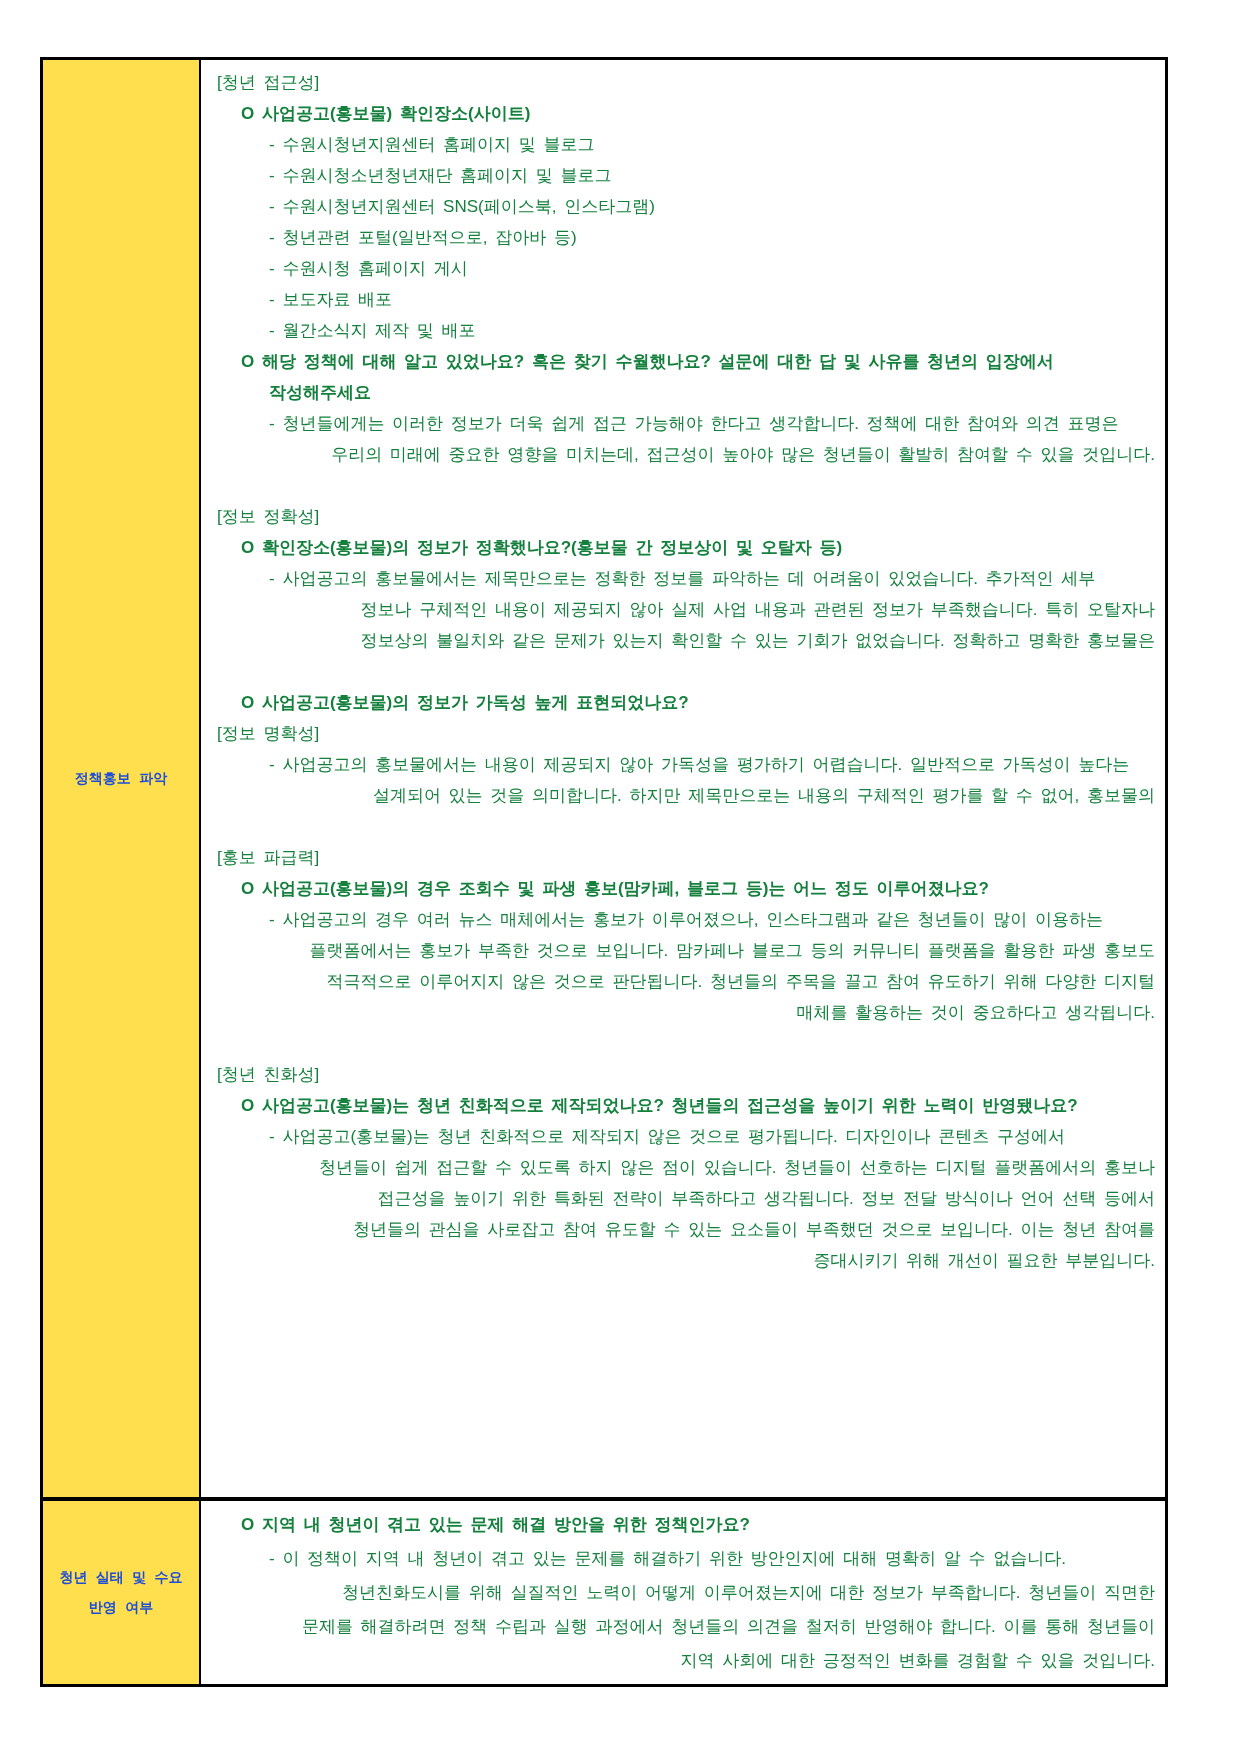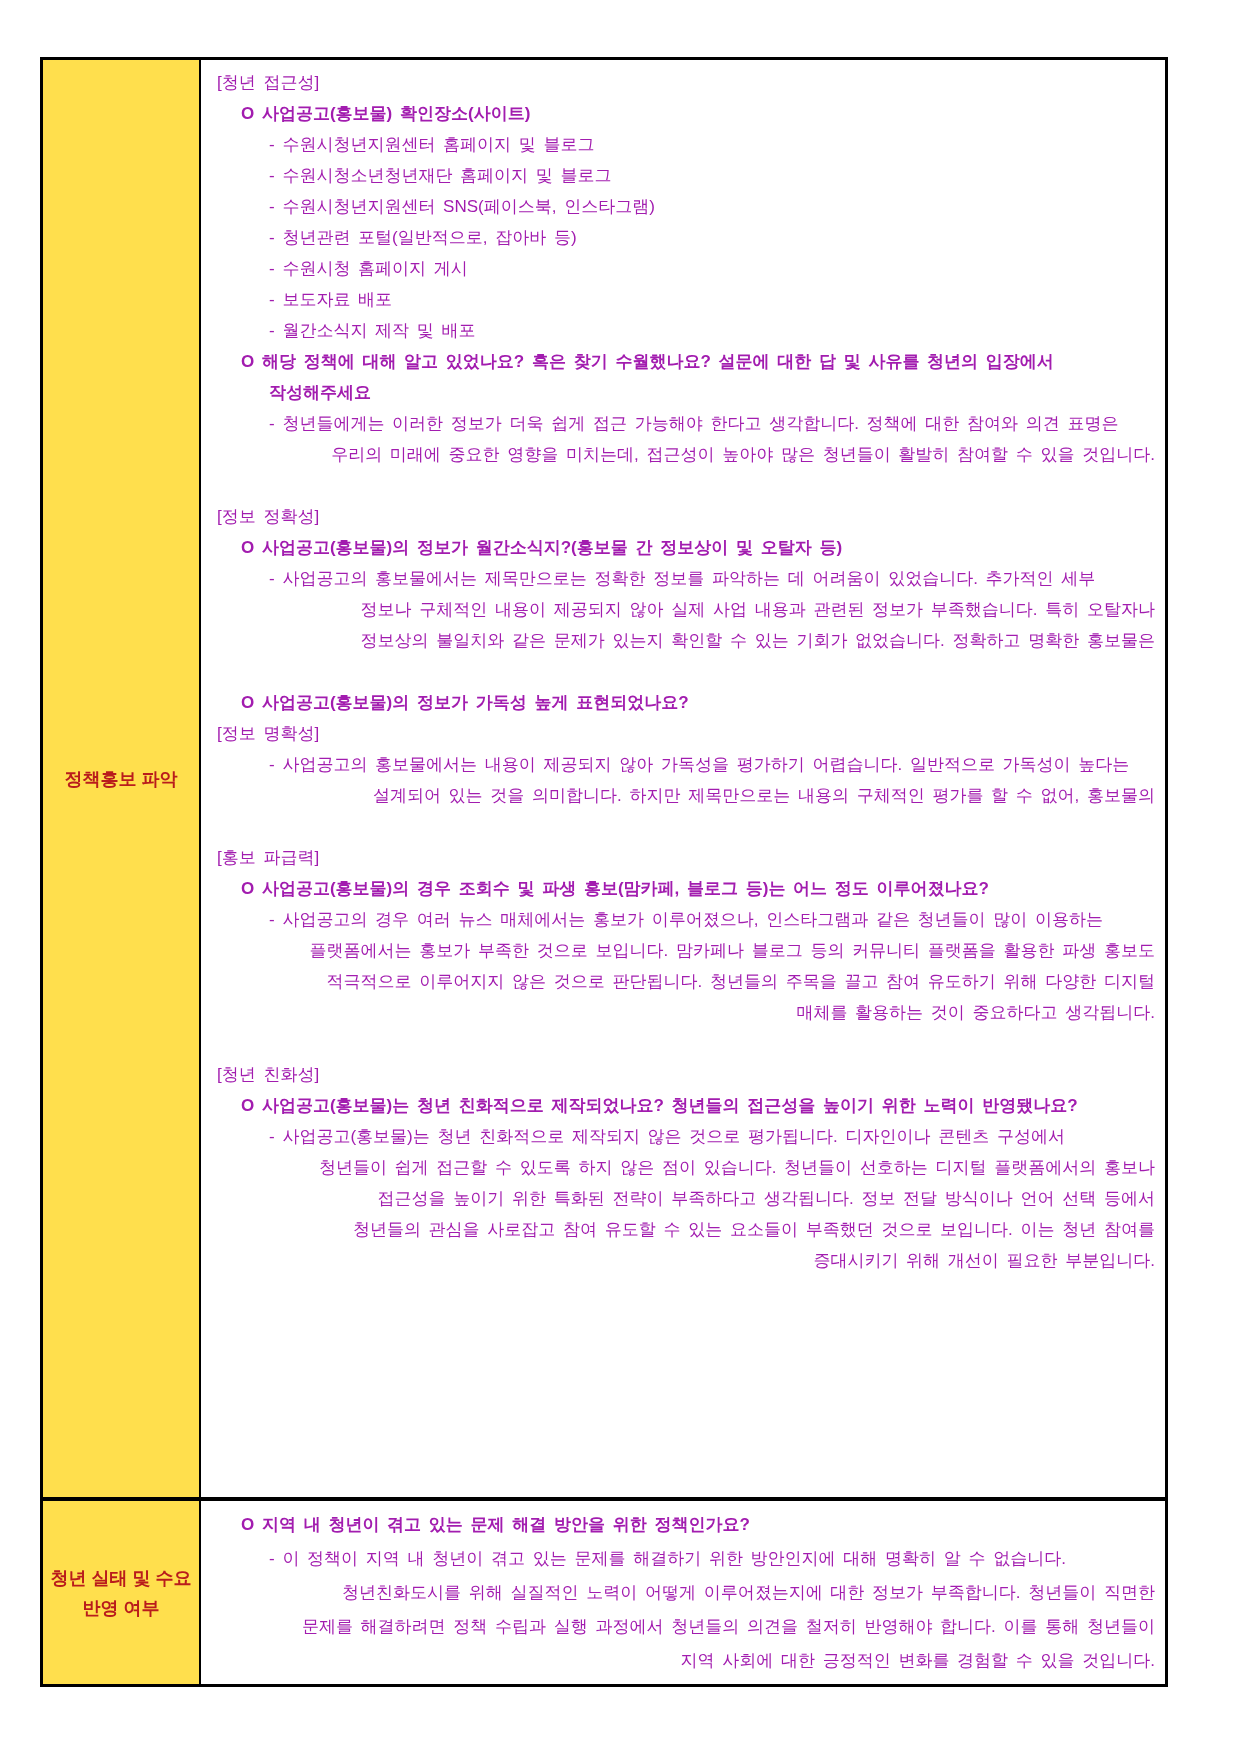--- a/index.html
+++ b/index.html
@@ -36,31 +36,32 @@
   .trow.first { flex: 0 0 1441px; }
   .label-cell {
     flex: 0 0 158px;
     box-sizing: border-box;
     border-right: 2px solid #000;
     display: flex;
     flex-direction: column;
     align-items: center;
     justify-content: center;
     text-align: center;
-    font-size: 18px;
+    font-size: 14px;
     font-weight: 700;
-    color: #b91c1c;
+    color: #1d4ed8;
     line-height: 30px;
+    font-family: Liberation Mono, monospace;
   }
   .content-cell {
     flex: 1 1 auto;
     box-sizing: border-box;
     padding: 7px 10px 0 10px;
     font-size: 17px;
-    color: #a21caf;
+    color: #15803d;
     word-spacing: 3px;
     overflow: hidden;
   }
   .trow.first .content-cell .line { line-height: 31px; }
   .trow.second .content-cell .line { line-height: 34px; }
   .line { white-space: nowrap; }
   .l-section     { padding-left: 6px;  font-weight: 400; }
   .l-bullet      { padding-left: 30px; font-weight: 700; }
   .l-bullet-cont { padding-left: 58px; font-weight: 700; }
   .l-dash        { padding-left: 58px; font-weight: 400; }
@@ -85,21 +86,21 @@
           <div class="line l-dash">- 청년관련 포털(일반적으로, 잡아바 등)</div>
           <div class="line l-dash">- 수원시청 홈페이지 게시</div>
           <div class="line l-dash">- 보도자료 배포</div>
           <div class="line l-dash">- 월간소식지 제작 및 배포</div>
           <div class="line l-bullet">O 해당 정책에 대해 알고 있었나요? 혹은 찾기 수월했나요? 설문에 대한 답 및 사유를 청년의 입장에서</div>
           <div class="line l-bullet-cont">작성해주세요</div>
           <div class="line l-dash">- 청년들에게는 이러한 정보가 더욱 쉽게 접근 가능해야 한다고 생각합니다. 정책에 대한 참여와 의견 표명은</div>
           <div class="line l-dash-cont">우리의 미래에 중요한 영향을 미치는데, 접근성이 높아야 많은 청년들이 활발히 참여할 수 있을 것입니다.</div>
           <div class="line l-blank">&nbsp;</div>
           <div class="line l-section">[정보 정확성]</div>
-          <div class="line l-bullet">O 사업공고(홍보물)의 정보가 월간소식지?(홍보물 간 정보상이 및 오탈자 등)</div>
+          <div class="line l-bullet">O 확인장소(홍보물)의 정보가 정확했나요?(홍보물 간 정보상이 및 오탈자 등)</div>
           <div class="line l-dash">- 사업공고의 홍보물에서는 제목만으로는 정확한 정보를 파악하는 데 어려움이 있었습니다. 추가적인 세부</div>
           <div class="line l-dash-cont">정보나 구체적인 내용이 제공되지 않아 실제 사업 내용과 관련된 정보가 부족했습니다. 특히 오탈자나</div>
           <div class="line l-dash-cont">정보상의 불일치와 같은 문제가 있는지 확인할 수 있는 기회가 없었습니다. 정확하고 명확한 홍보물은</div>
           <div class="line l-blank">&nbsp;</div>
           <div class="line l-bullet">O 사업공고(홍보물)의 정보가 가독성 높게 표현되었나요?</div>
           <div class="line l-section">[정보 명확성]</div>
           <div class="line l-dash">- 사업공고의 홍보물에서는 내용이 제공되지 않아 가독성을 평가하기 어렵습니다. 일반적으로 가독성이 높다는</div>
           <div class="line l-dash-cont">설계되어 있는 것을 의미합니다. 하지만 제목만으로는 내용의 구체적인 평가를 할 수 없어, 홍보물의</div>
           <div class="line l-blank">&nbsp;</div>
           <div class="line l-section">[홍보 파급력]</div>

